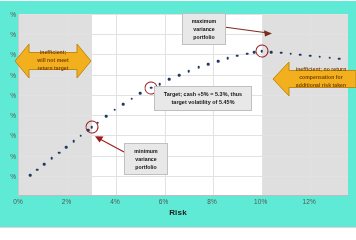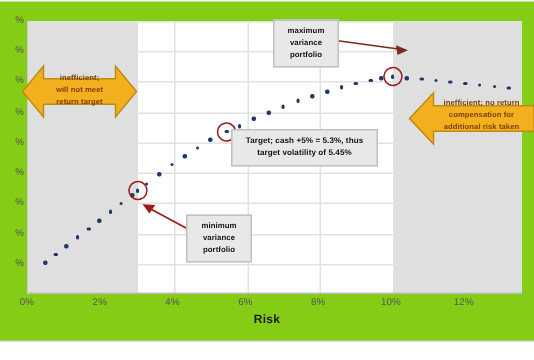--- a/index.html
+++ b/index.html
@@ -4,21 +4,21 @@
 <style>
   html,body{margin:0;padding:0;}
   body{
     width:356px;height:228px;overflow:hidden;
     background:#ffffff;
     font-family:"Liberation Sans", sans-serif;
   }
   #stage{position:relative;width:356px;height:228px;background:#ffffff;}
 
   
-  .card{position:absolute;left:0;top:0;width:356px;height:228px;background:#84cc16;}
+  .card{position:absolute;left:0;top:0;width:356px;height:228px;background:#5eead4;}
   .card-edge{position:absolute;left:0;bottom:0;width:356px;height:1px;background:#d8d8d8;}
   .card-edge-top{position:absolute;left:0;top:0;width:356px;height:1px;background:#ffffff;}
 
   
   .plot{
     position:absolute;
     left:18px;top:14px;
     width:330px;height:182px;
     background:#ffffff;
     border-left:1px solid #c9c9c9;

